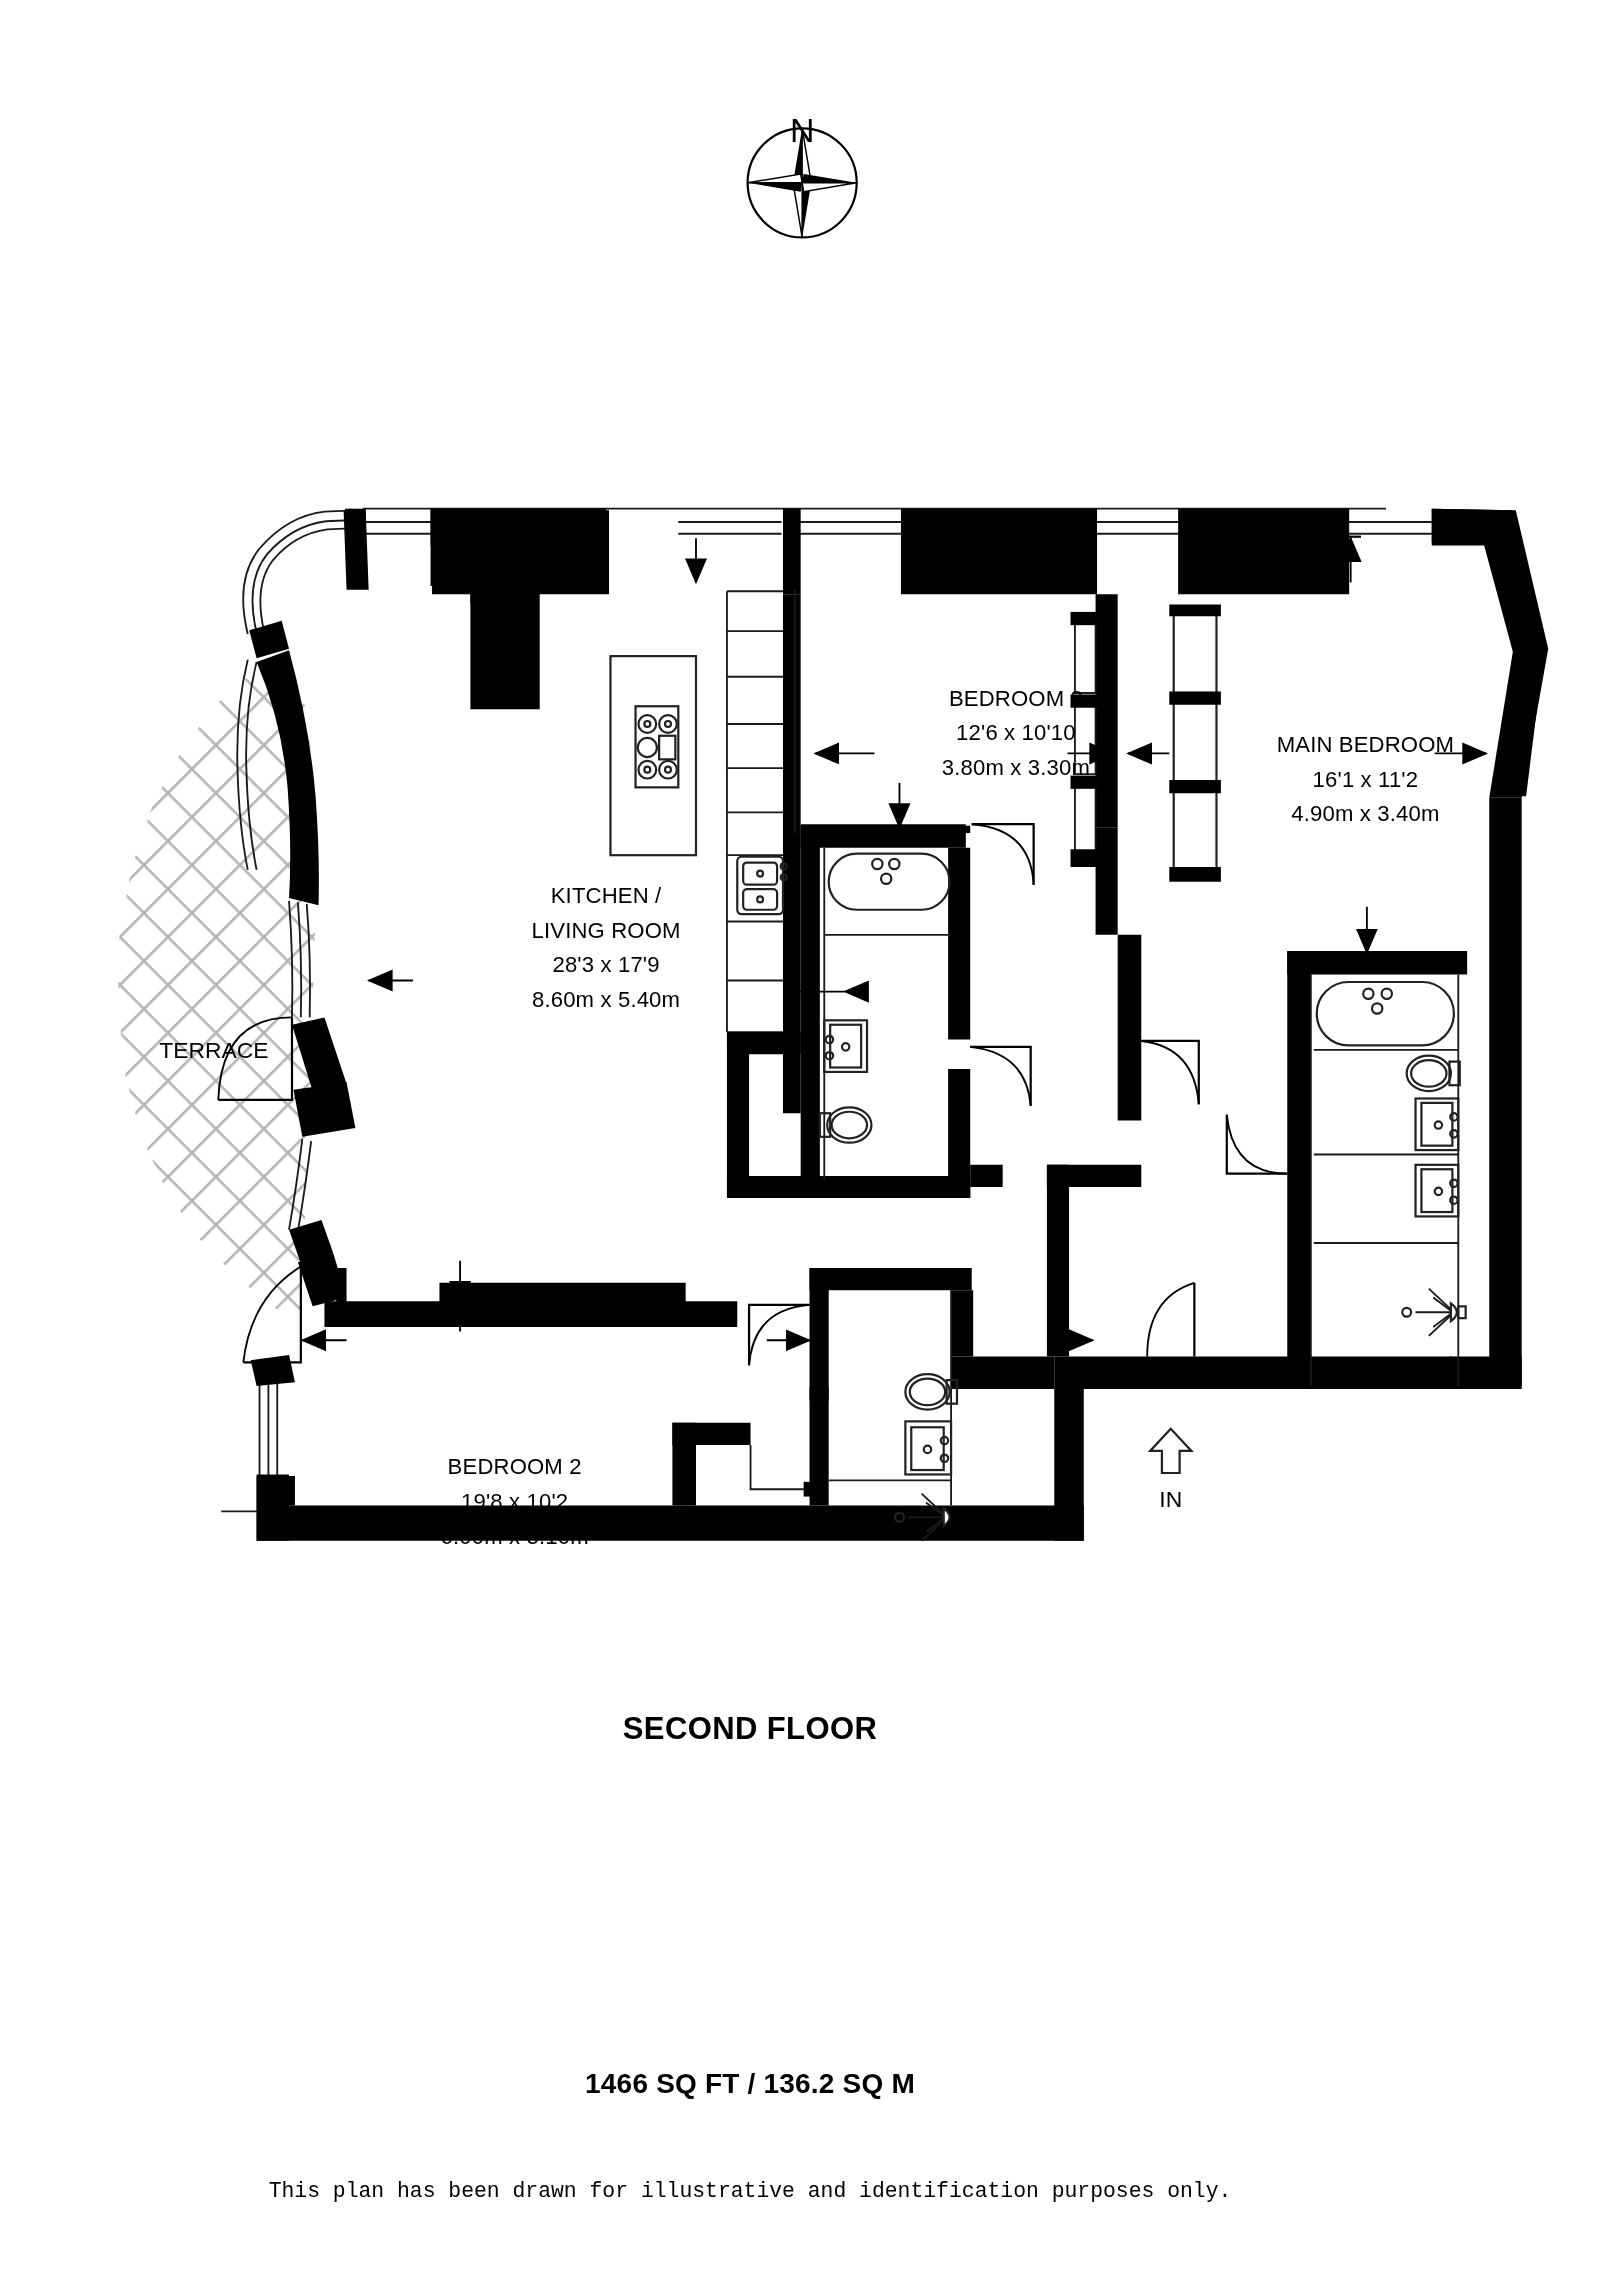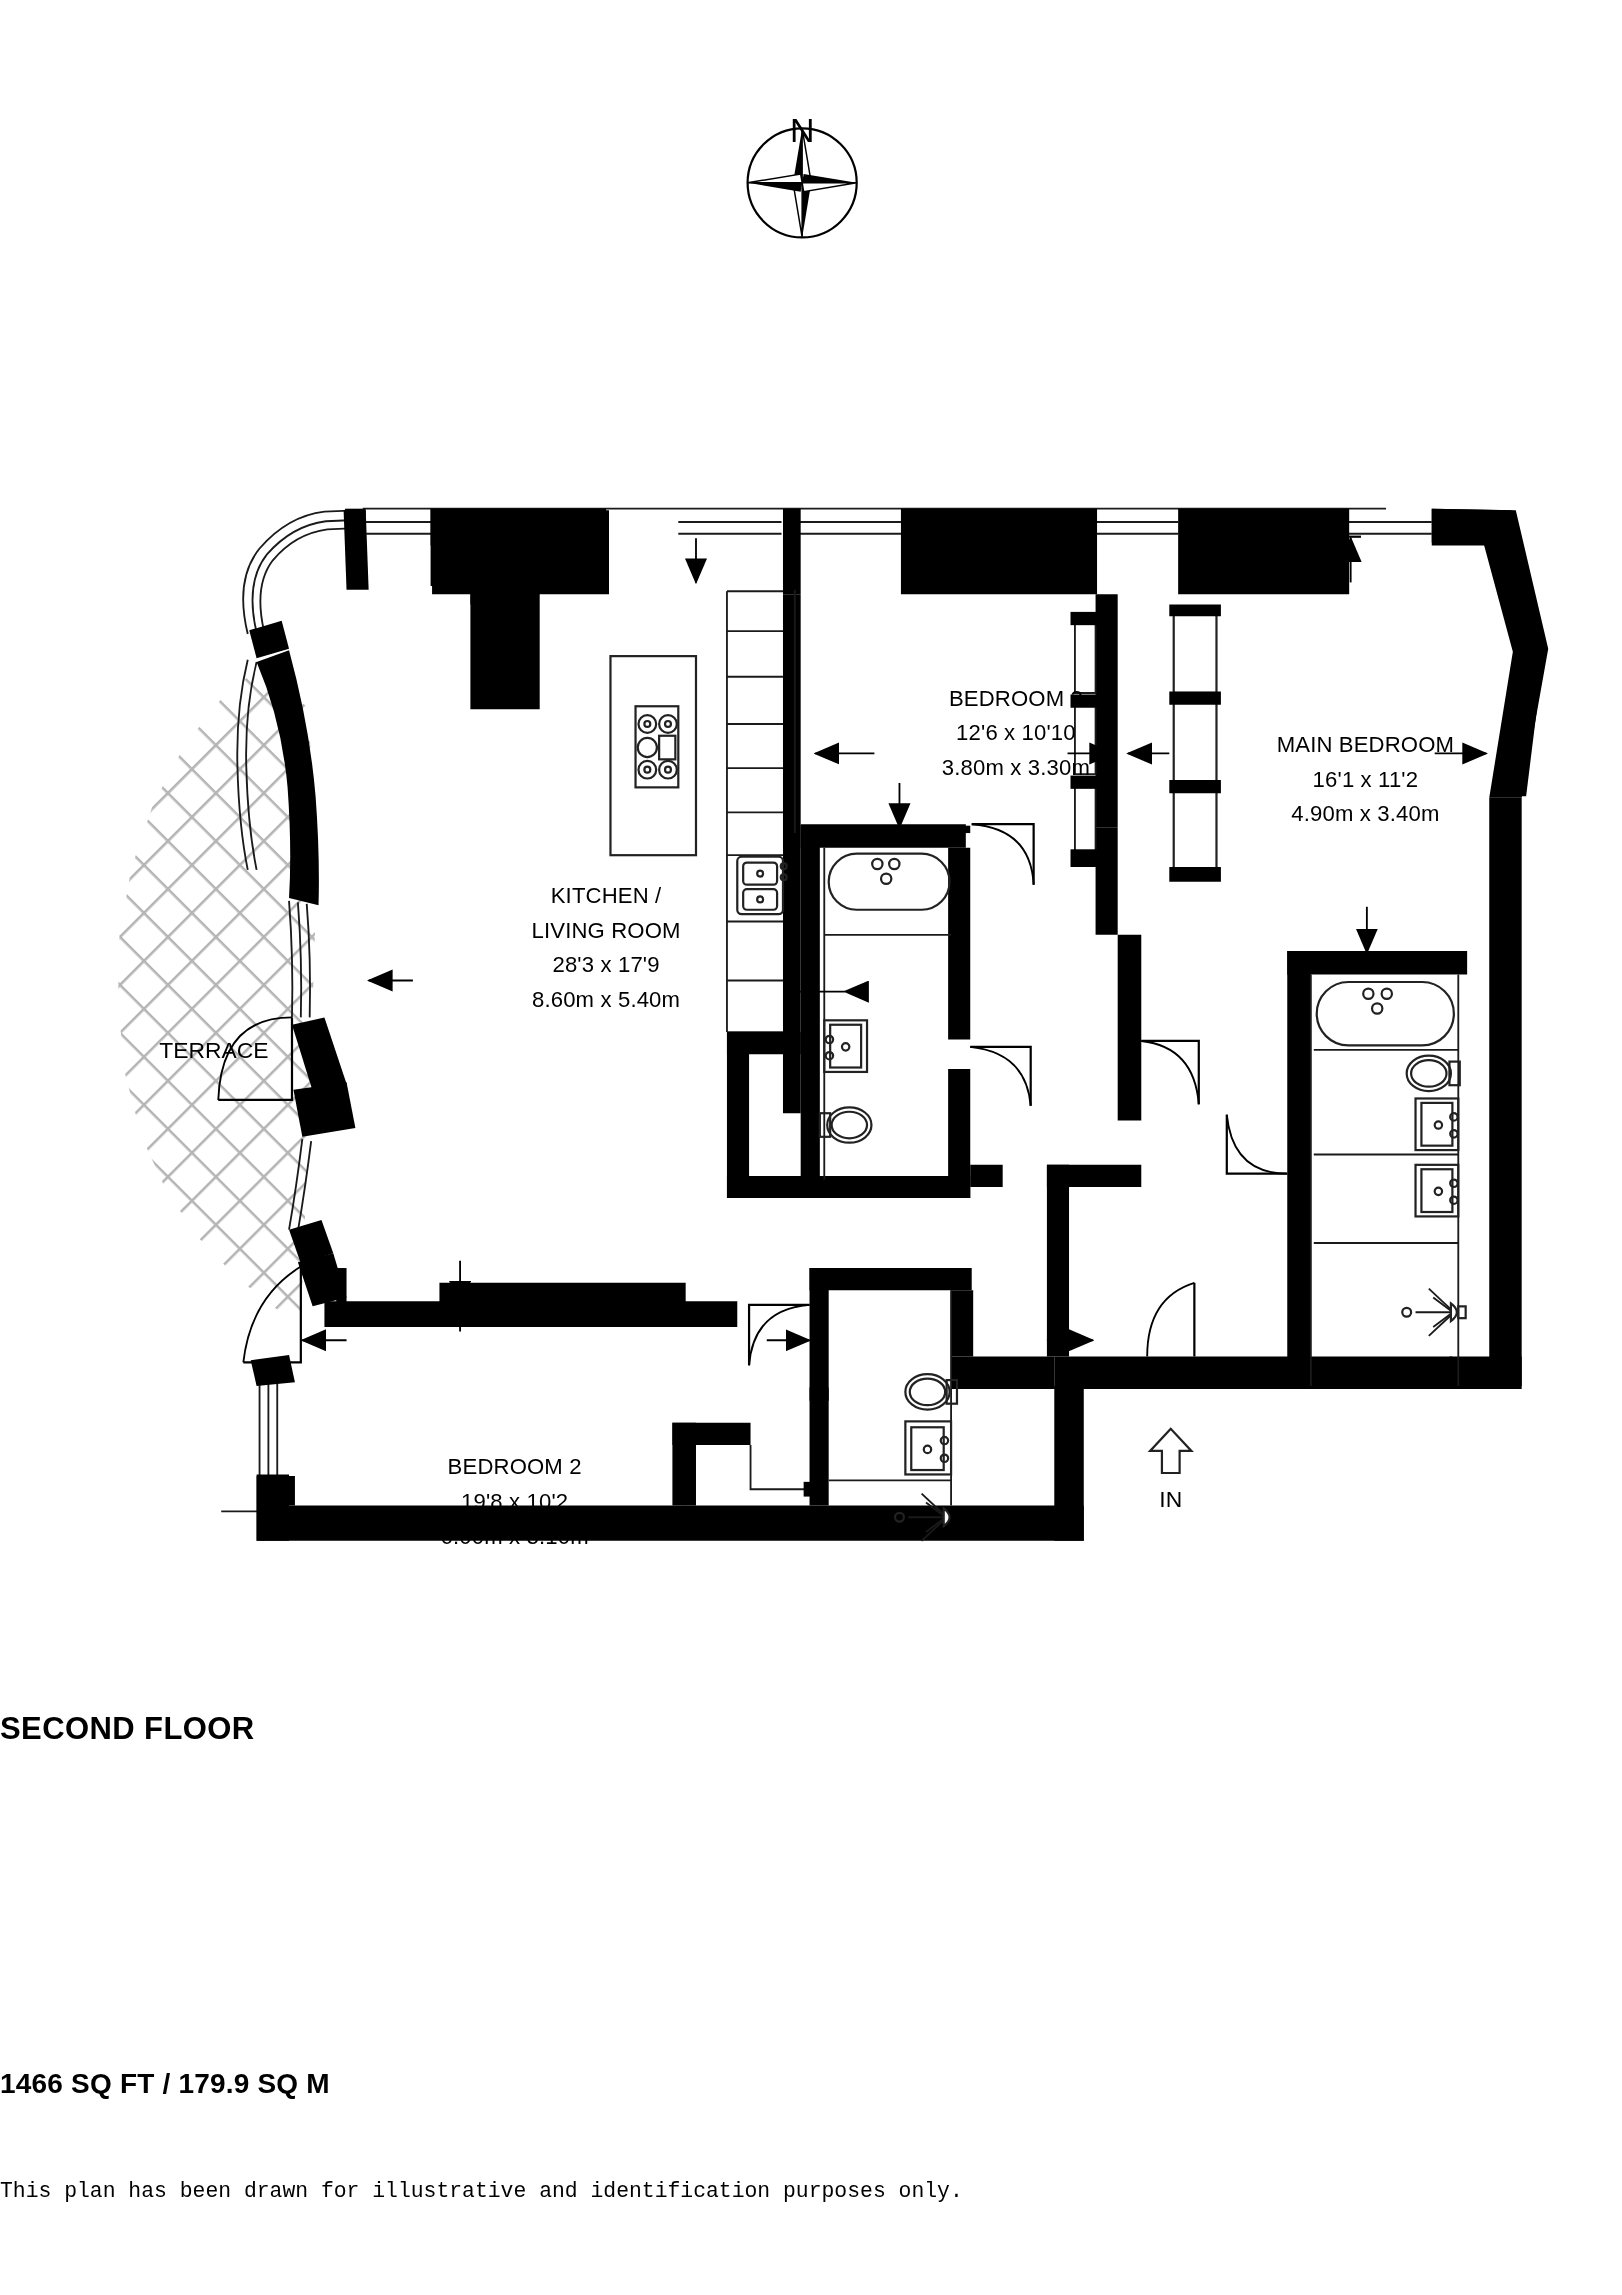--- a/index.html
+++ b/index.html
@@ -55,21 +55,21 @@
   .northlabel {
     font-family: "Liberation Sans", sans-serif;
     font-size: 46px;
     fill: #000000;
     text-anchor: middle;
   }
   .footer-block {
     position: absolute;
     left: 0;
     width: 1500px;
-    text-align: left;
+    text-align: center;
   }
   .floor-title {
     top: 1711px;
     font-size: 31px;
     font-weight: bold;
     letter-spacing: 0.4px;
   }
   .area-title {
     top: 2065px;
     font-size: 28px;
@@ -480,17 +480,17 @@
     <text class="roomlabel" x="698" y="2000">BEDROOM 2</text>
     <text class="roomlabel" x="698" y="2047">19'8 x 10'2</text>
     <text class="roomlabel" x="698" y="2094">6.00m x 3.10m</text>
   </g>
 </svg>
 </div>
 
 <div class="footer-block floor-title">SECOND FLOOR</div>
 
 <div class="footer-block area-title">
-  <div>1466 SQ FT / 179.9 SQ M</div>
+  <div>1466 SQ FT / 136.2 SQ M</div>
 </div>
 
 <div class="footer-block disclaimer">This plan has been drawn for illustrative and identification purposes only.</div>
 
 
 </body></html>

